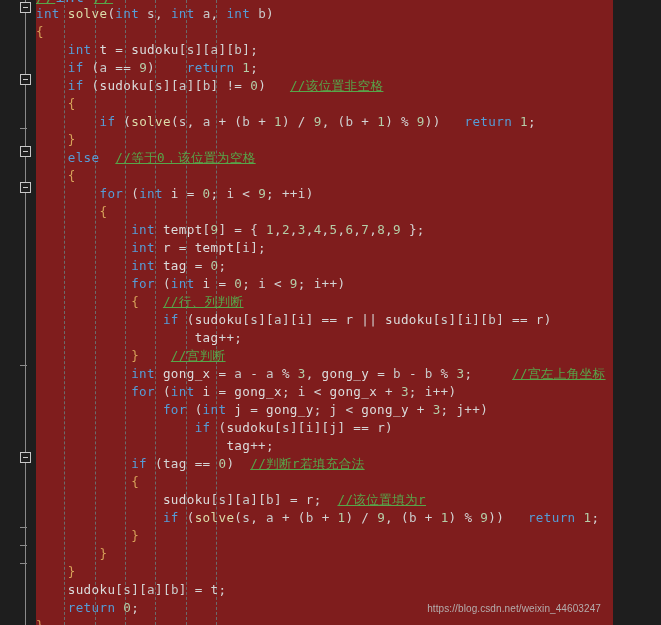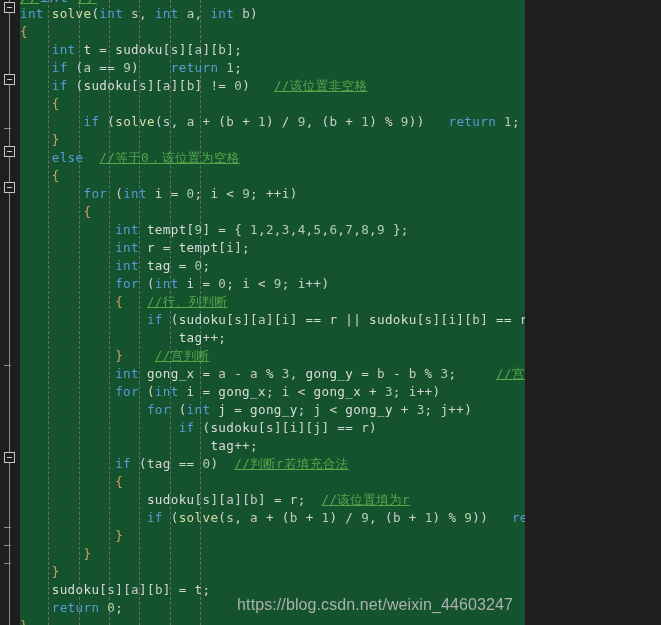--- a/index.html
+++ b/index.html
@@ -7,23 +7,24 @@
     margin: 0; padding: 0;
     background: #1e1e1e;
   }
   body {
     width: 661px; height: 625px;
     overflow: hidden;
     font-family: "DejaVu Sans Mono", "Liberation Mono", monospace;
   }
   #editor {
     position: relative;
-    width: 525px; height: 625px;
-    background: #14532d;
+    width: 597px; height: 625px;
+    background: #7f1d1d;
     overflow: hidden;
+    margin-left: 16px;
   }
 
   
   #fold-margin {
     position: absolute;
     left: 0; top: 0;
     width: 20px; height: 625px;
     background: #1e1e1e;
   }
   .fold-line {
@@ -92,21 +93,21 @@
   .t-punc     { color: #d4d4d4; }
   .t-brace    { color: #d7a25a; }
 
   
   #watermark {
     position: absolute;
     right: 12px;
     bottom: 11px;
     color: #b9b9b9;
     font-family: "Liberation Sans", sans-serif;
-    font-size: 16px;
+    font-size: 10px;
     letter-spacing: 0.1px;
     opacity: 0.92;
   }
 
   
   #top-clip {
     position: absolute;
     left: 20px; top: 0;
     height: 5px;
     overflow: hidden;

